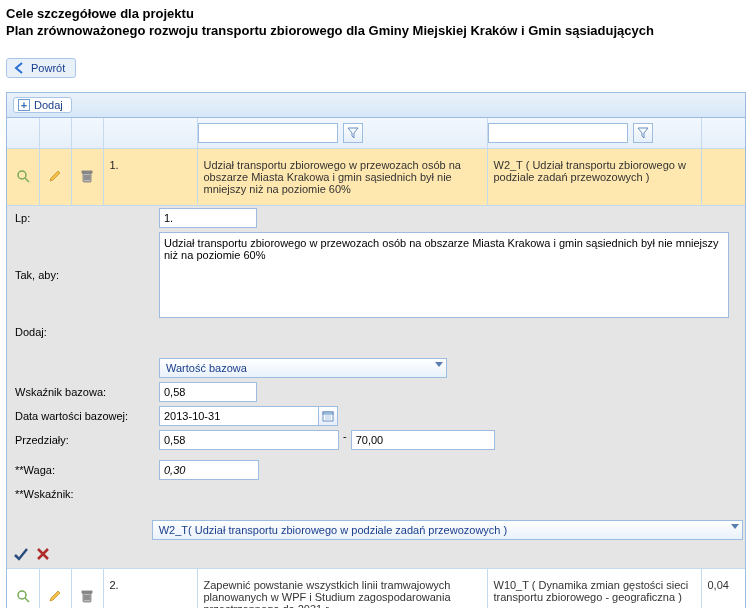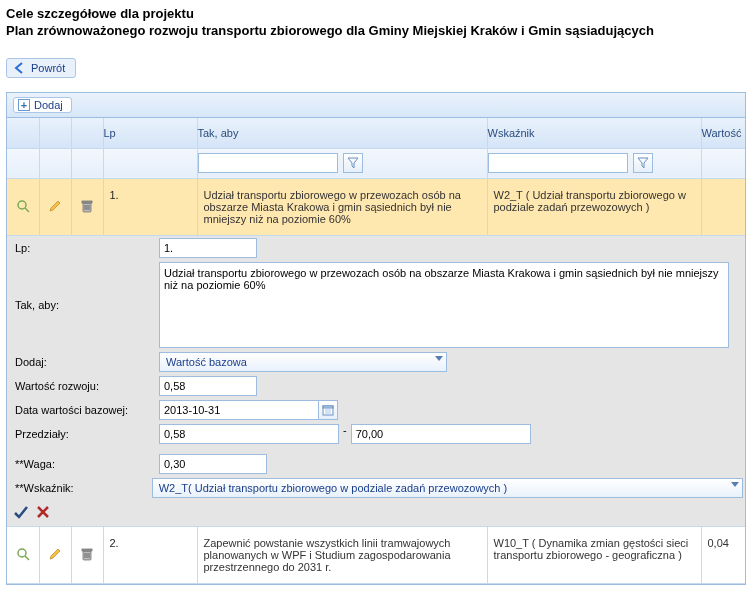--- a/index.html
+++ b/index.html
@@ -88,21 +88,21 @@
     border:1px solid #9dbde0; background:#fff; height:20px; padding:2px 4px;
     font-family:inherit; font-size:11px;
   }
   .d-ta {
     border:1px solid #9dbde0; background:#fff; padding:4px;
     font-family:inherit; font-size:11px; width:570px; height:86px; resize:none;
   }
   .d-sel {
     border:1px solid #9dbde0; background:linear-gradient(#fff,#e8f1fb); height:20px;
     padding:2px 16px 2px 6px; color:#1a3e8c; cursor:pointer; position:relative;
-    display:inline-flex; align-items:center;
+    display:inline-flex; align-items:center;margin-top:36px;
   }
   .d-sel .caret {
     position:absolute; right:3px; top:3px; width:0;height:0;
     border-left:4px solid transparent; border-right:4px solid transparent;
     border-top:5px solid #5a7db0;
   }
   .cal-btn {
     width:20px; height:20px; border:1px solid #9dbde0; background:linear-gradient(#fff,#e6effa);
     display:inline-flex; align-items:center; justify-content:center; cursor:pointer; margin-left:-1px;
   }
@@ -141,29 +141,20 @@
     <colgroup>
       <col class="col-act">
         <col class="col-act">
         <col class="col-act">
       <col class="col-lp">
         <col class="col-tak">
         <col class="col-wsk">
         <col class="col-val">
     </colgroup>
     <tbody>
-        <tr class="hdr-row">
-      <th></th>
-          <th></th>
-          <th></th>
-      <th>Lp</th>
-      <th>Tak, aby</th>
-      <th>Wskaźnik</th>
-      <th>Wartość</th>
-    </tr>
     <tr class="flt-row">
       <td></td>
           <td></td>
           <td></td>
           <td></td>
       <td>
         <input class="flt-in" style="">
         <span class="flt-btn funnel">
           <svg width="12" height="12" viewBox="0 0 12 12">
                 <path d="M1 1 H11 L7 6 V11 L5 9 V6 Z" fill="none" stroke="#6b8fc0" stroke-width="1"></path>
@@ -226,45 +217,45 @@
             <textarea class="d-ta" style="">Udział transportu zbiorowego w przewozach osób na obszarze Miasta Krakowa i gmin sąsiednich był nie mniejszy niż na poziomie 60%</textarea>
           </div>
           <div class="detail-row">
             <div class="detail-label">Dodaj:</div>
             <span class="d-sel" style="width:288px">
               <span>Wartość bazowa</span>
               <span class="caret"></span>
             </span>
           </div>
           <div class="detail-row">
-            <div class="detail-label">Wartość rozwoju:</div>
+            <div class="detail-label">Wskaźnik bazowa:</div>
             <input class="d-input" style="width: 98px;" value="0,58">
           </div>
           <div class="detail-row">
             <div class="detail-label">Data wartości bazowej:</div>
             <input class="d-input" style="width: 160px;" value="2013-10-31">
             <span class="cal-btn">
               <svg width="12" height="12" viewBox="0 0 12 12">
                 <rect x="1" y="2" width="10" height="9" fill="#fff" stroke="#6b8fc0"></rect>
                 <rect x="1" y="2" width="10" height="2" fill="#c5d9ef" stroke="#6b8fc0"></rect>
                 <line x1="3" y1="5" x2="9" y2="5" stroke="#a9c6e7"></line>
                     <line x1="3" y1="7" x2="9" y2="7" stroke="#a9c6e7"></line>
                     <line x1="3" y1="9" x2="9" y2="9" stroke="#a9c6e7"></line>
               </svg>
             </span>
           </div>
           <div class="detail-row">
             <div class="detail-label">Przedziały:</div>
             <input class="d-input" style="width: 180px;" value="0,58">
             <span class="sep-dash">-</span>
-            <input class="d-input" style="width: 180px;" value="70,00">
+            <input class="d-input" style="width: 144px;" value="70,00">
           </div>
           <div class="detail-row" style="margin-top:6px;">
             <div class="detail-label">**Waga:</div>
-            <input class="d-input" style="width: 108px;" value="0,30">
+            <input class="d-input" style="width: 100px; font-style: italic;" value="0,30">
           </div>
           <div class="detail-row">
             <div class="detail-label">**Wskaźnik:</div>
             <span class="d-sel" style="width:622px">
               <span>W2_T( Udział transportu zbiorowego w podziale zadań przewozowych  )</span>
               <span class="caret"></span>
             </span>
           </div>
           <div class="ok-cancel">
             <span class="ic">

